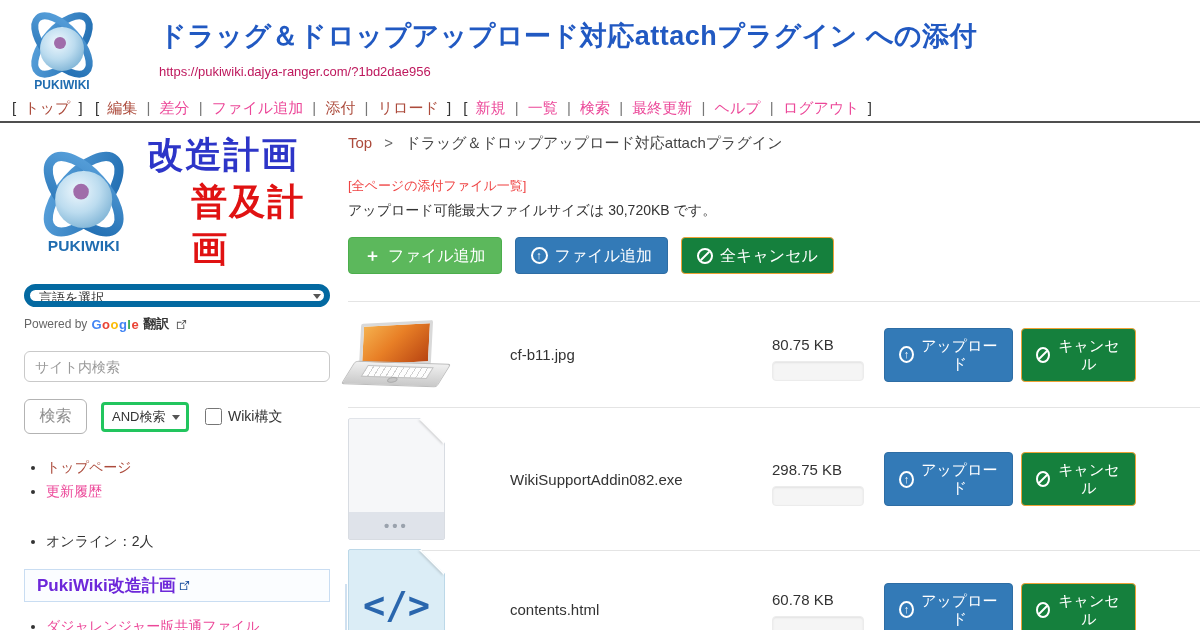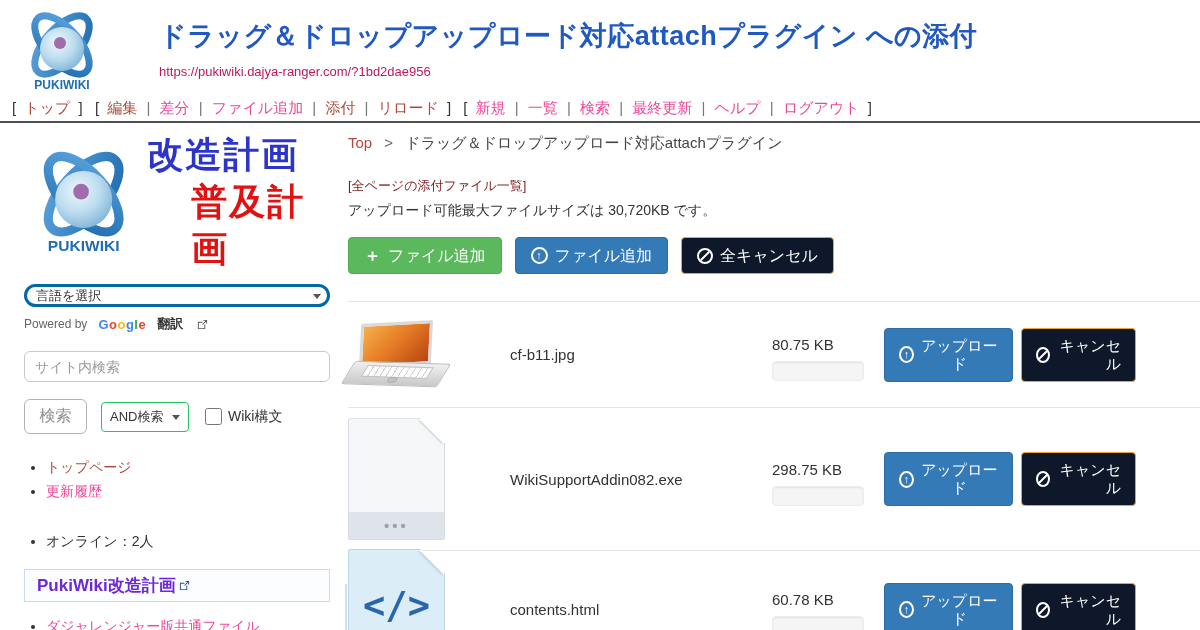--- a/index.html
+++ b/index.html
@@ -23,65 +23,65 @@
   .nav-rule { position:absolute; left:0; top:121px; width:1200px; border-top:2px solid #4f4f4f; }
 
   
   .sidebar { position:absolute; left:24px; top:132px; width:306px; }
   .side-logo { display:flex; align-items:center; }
   .side-logo-text { margin-left:4px; line-height:1.3; font-weight:800; font-size:36px;
     text-shadow:1px 1px 0 #fff; letter-spacing:2px; }
   .side-logo-line1 { color:#2d35c8; }
   .side-logo-line2 { color:#e01212;margin-left:44px; }
   .selwrap { position:relative; margin-top:12px; }
-  .lang-select { width:100%; height:23px; border:3px solid #0369a1; border-radius:12px;
+  .lang-select { width:100%; height:23px; border:6px solid #0369a1; border-radius:12px;
     font-size:13px; color:#333; padding:0 24px 0 9px; appearance:none; -webkit-appearance:none;
     background:#fff; font-family:inherit; }
   .selwrap .chev { position:absolute; right:9px; top:50%; margin-top:-2px; width:0; height:0;
     border-left:4px solid transparent; border-right:4px solid transparent; border-top:5px solid #555;
     pointer-events:none; }
-  .powered { margin-top:8px; font-size:12px; color:#666; display:flex; align-items:center; gap:11px; }
+  .powered { margin-top:8px; font-size:12px; color:#666; display:flex; align-items:center; gap:4px; }
   .google-word { font-weight:bold; font-size:13px; letter-spacing:.5px; }
   .google-word span:nth-child(1){color:#4285F4;} .google-word span:nth-child(2){color:#EA4335;}
   .google-word span:nth-child(3){color:#FBBC05;} .google-word span:nth-child(4){color:#4285F4;}
   .google-word span:nth-child(5){color:#34A853;} .google-word span:nth-child(6){color:#EA4335;}
   .trans-label { font-weight:bold; color:#333; font-size:13px; }
   .ext-icon { display:inline-block; width:11px; height:11px; position:relative; margin-left:3px; }
   .ext-icon svg { display:block; }
   .site-search { margin-top:18px; width:100%; height:31px; border:1px solid #c9c9c9; border-radius:6px;
     font-size:14px; padding:0 10px; color:#333; font-family:inherit; }
   .site-search::placeholder { color:#9a9a9a; }
   .search-row { margin-top:17px; display:flex; align-items:center; }
   .search-btn { height:35px; width:63px; background:#fff; border:1px solid #b3b3b3; border-radius:6px;
     font-size:16px; color:#8f8f8f; cursor:pointer; font-family:inherit; }
   .mode-wrap { position:relative; margin-left:14px; }
-  .mode-select { height:30px; width:88px; border:1px solid #22c55e; border-radius:4px; font-size:13px;
+  .mode-select { height:30px; width:88px; border:3px solid #22c55e; border-radius:4px; font-size:13px;
     color:#333; padding:0 20px 0 8px; appearance:none; -webkit-appearance:none; background:#fff; font-family:inherit; }
   .wiki-check { margin-left:16px; width:17px; height:17px; }
   .wiki-label { margin-left:6px; font-size:14px; color:#333; }
   .side-list { margin-top:23px; padding-left:22px; font-size:14px; line-height:1.55; }
   .side-list li { margin-bottom:2px; color:#333; }
   .side-list a { text-decoration:none; cursor:pointer; }
   .side-section { margin-top:17px; border:1px solid #c9ddf2; background:#fbfdff; padding:4px 12px;
     font-size:17px; font-weight:bold; color:#6d28d9; display:flex; align-items:center; }
   .plain-item { color:#333;margin-top:28px; }
 
   
   .main { position:absolute; left:348px; top:134px; width:852px; }
   .breadcrumb { font-size:15px; color:#444; }
   .breadcrumb .sep { color:#666; margin:0 8px; }
   .breadcrumb a { text-decoration:none; cursor:pointer; }
-  .attach-link { display:inline-block; margin-top:24px; font-size:13px; color:#7f1d1d; text-decoration:none; cursor:pointer; }
+  .attach-link { display:inline-block; margin-top:24px; font-size:13px; color:#ef4444; text-decoration:none; cursor:pointer; }
   .maxsize { margin-top:7px; font-size:14px; color:#333; }
   .toolbar { margin-top:17px; display:flex; gap:13px; }
   .btn { display:inline-flex; align-items:center; gap:7px; border-radius:4px; color:#fff; font-size:16px;
     padding:8px 15px; border:1px solid transparent; cursor:pointer; font-family:inherit; line-height:1.2; }
   .btn-green { background:#5cb85c; border-color:#4cae4c; }
   .btn-blue { background:#337ab7; border-color:#2e6da4; }
-  .btn-orange { background:#0f172a; border-color:#eea236;text-align:right; }
+  .btn-orange { background:#15803d; border-color:#eea236; }
   .btn-sm { font-size:15px; padding:8px 14px; }
   .plus-glyph { font-weight:bold; font-size:17px; line-height:1; }
   .icon-circle-up { width:17px; height:17px; border:2px solid #fff; border-radius:50%;
     display:inline-flex; align-items:center; justify-content:center; font-size:11px; font-weight:bold; line-height:1; }
   .icon-ban { position:relative; width:16px; height:16px; border:2px solid #fff; border-radius:50%; display:inline-block; }
   .icon-ban::before { content:""; position:absolute; left:50%; top:50%; width:2px; height:12px;
     background:#fff; transform:translate(-50%,-50%) rotate(45deg); }
 
   .rows { margin-top:27px; }
   .file-row { display:flex; align-items:center; border-top:1px solid #e4e4e4; }

